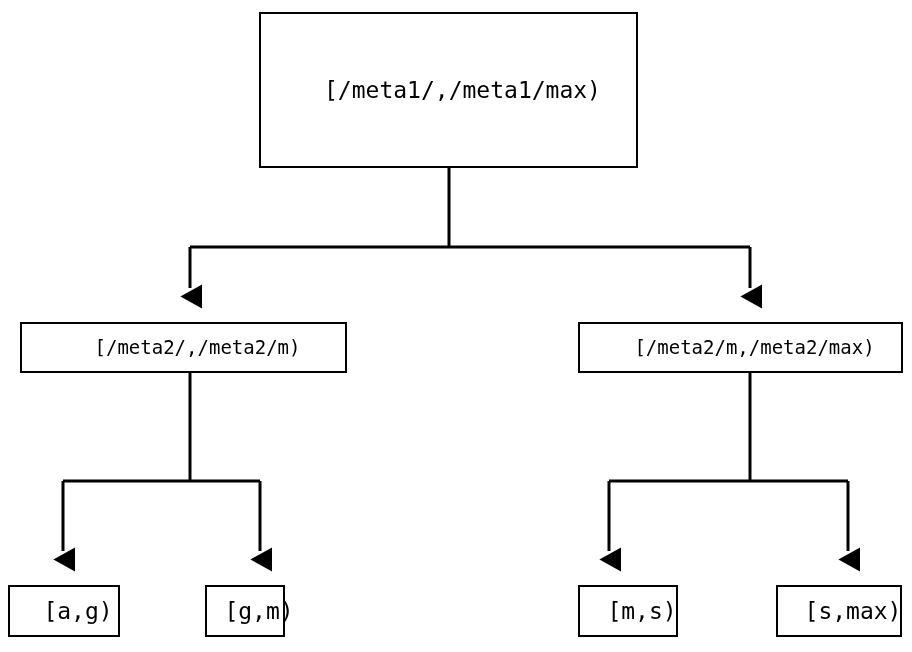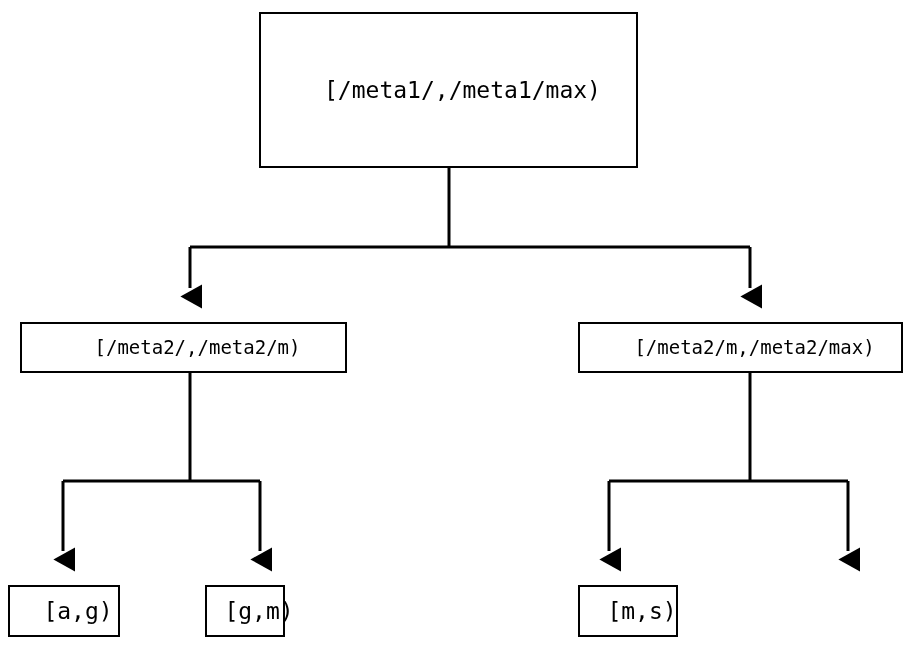--- a/index.html
+++ b/index.html
@@ -100,14 +100,17 @@
   </div>
 
   <div class="node-box level-leaf" style="left:205px; top:585px; width:80px; height:52px;">
     <span class="node-label">[g,m)</span>
   </div>
 
   <div class="node-box level-leaf" style="left:552px; top:585px; width:100px; height:52px;margin-left:26px;">
     <span class="node-label">[m,s)</span>
   </div>
 
+  <div class="node-box level-leaf" style="left:776px; top:585px; width:126px; height:52px;">
+    <span class="node-label">[s,max)</span>
+  </div>
 
 </div>
 
 </body></html>

